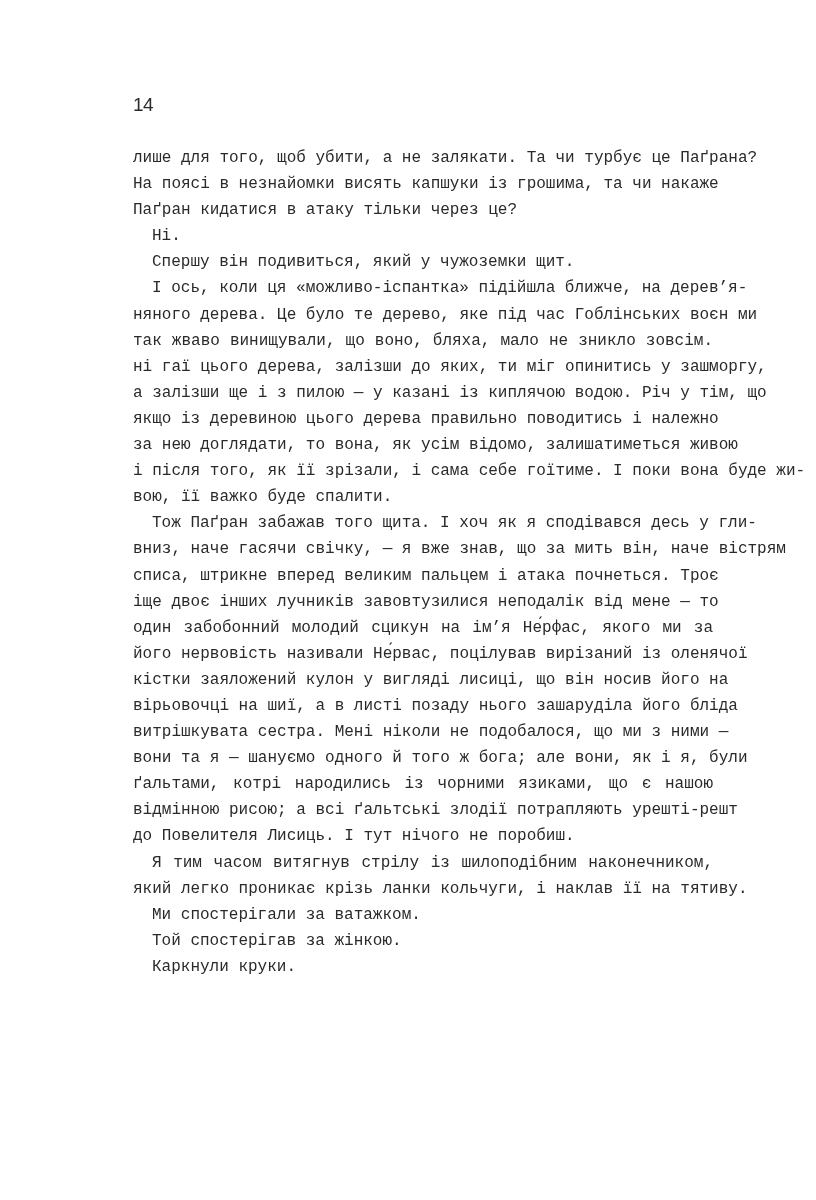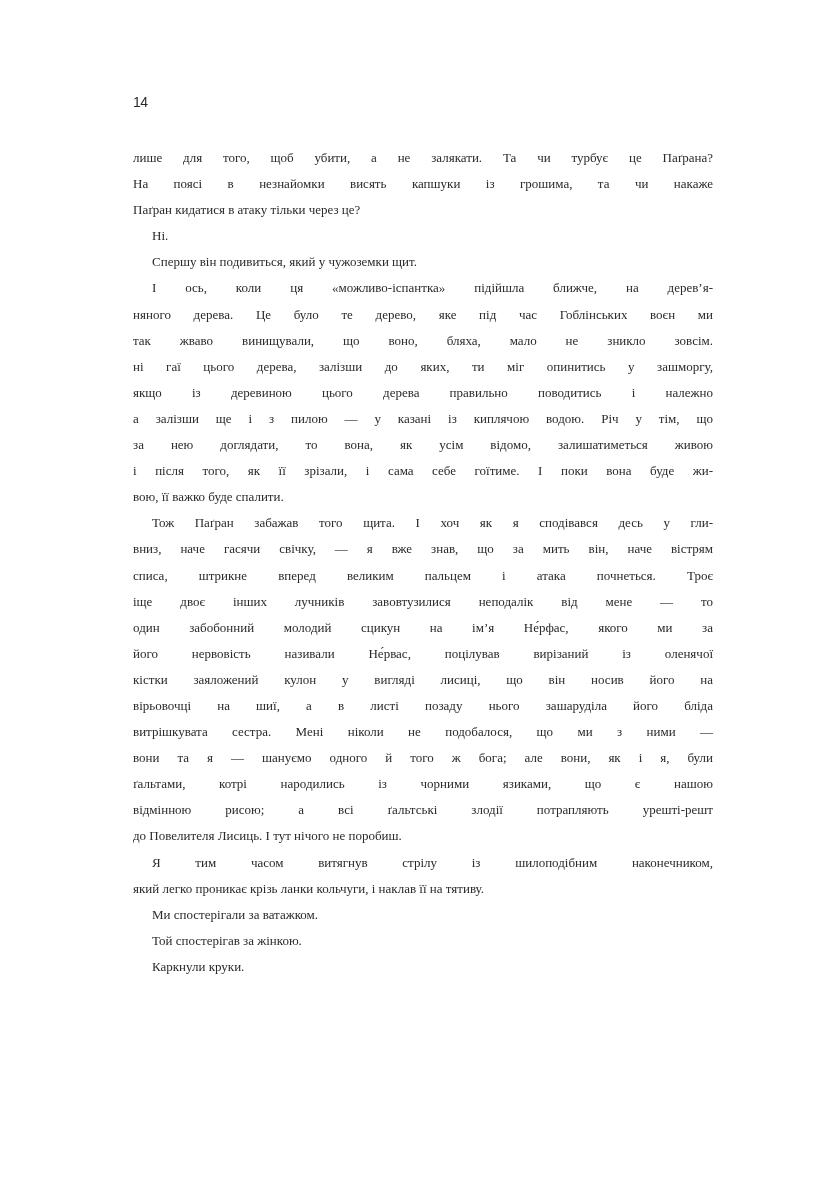--- a/index.html
+++ b/index.html
@@ -12,31 +12,31 @@
       height: 1200px;
       position: relative;
       overflow: hidden;
       color: #2a2a2a;
     }
     .page-number {
       position: absolute;
       left: 133px;
       top: 94px;
       font-family: "Liberation Sans", sans-serif;
-      font-size: 14px;
+      font-size: 19px;
       letter-spacing: -0.5px;
       color: #2a2a2a;
     }
     .body-text {
       position: absolute;
       left: 133px;
       top: 145px;
       width: 580px;
-      font-family: Liberation Serif, serif;
-      font-size: 13px;
+      font-family: Liberation Mono, monospace;
+      font-size: 16px;
       line-height: 26.1px;
       color: #2a2a2a;
     }
     .line {
       display: block;
       white-space: nowrap;
       text-align: justify;
       text-align-last: justify;
       height: 26.1px;
     }
@@ -55,22 +55,22 @@
 <div class="body-text" id="body-text">
     <span class="line">лише для того, щоб убити, а не залякати. Та чи турбує це Паґрана?</span>
     <span class="line">На поясі в незнайомки висять капшуки із грошима, та чи накаже</span>
     <span class="line last">Паґран кидатися в атаку тільки через це?</span>
     <span class="line indent last">Ні.</span>
     <span class="line indent last">Спершу він подивиться, який у чужоземки щит.</span>
     <span class="line indent">І ось, коли ця «можливо-іспантка» підійшла ближче, на дерев’я-</span>
     <span class="line">няного дерева. Це було те дерево, яке під час Гоблінських воєн ми</span>
     <span class="line">так жваво винищували, що воно, бляха, мало не зникло зовсім.</span>
     <span class="line">ні гаї цього дерева, залізши до яких, ти міг опинитись у зашморгу,</span>
+    <span class="line">а залізши ще і з пилою — у казані із киплячою водою. Річ у тім, що</span>
     <span class="line">якщо із деревиною цього дерева правильно поводитись і належно</span>
-    <span class="line">а залізши ще і з пилою — у казані із киплячою водою. Річ у тім, що</span>
     <span class="line">за нею доглядати, то вона, як усім відомо, залишатиметься живою</span>
     <span class="line">і після того, як її зрізали, і сама себе гоїтиме. І поки вона буде жи-</span>
     <span class="line last">вою, її важко буде спалити.</span>
     <span class="line indent">Тож Паґран забажав того щита. І хоч як я сподівався десь у гли-</span>
     <span class="line">вниз, наче гасячи свічку, — я вже знав, що за мить він, наче вістрям</span>
     <span class="line">списа, штрикне вперед великим пальцем і атака почнеться. Троє</span>
     <span class="line">іще двоє інших лучників завовтузилися неподалік від мене — то</span>
     <span class="line">один забобонний молодий сцикун на ім’я Не́рфас, якого ми за</span>
     <span class="line">його нервовість називали Не́рвас, поцілував вирізаний із оленячої</span>
     <span class="line">кістки заяложений кулон у вигляді лисиці, що він носив його на</span>

